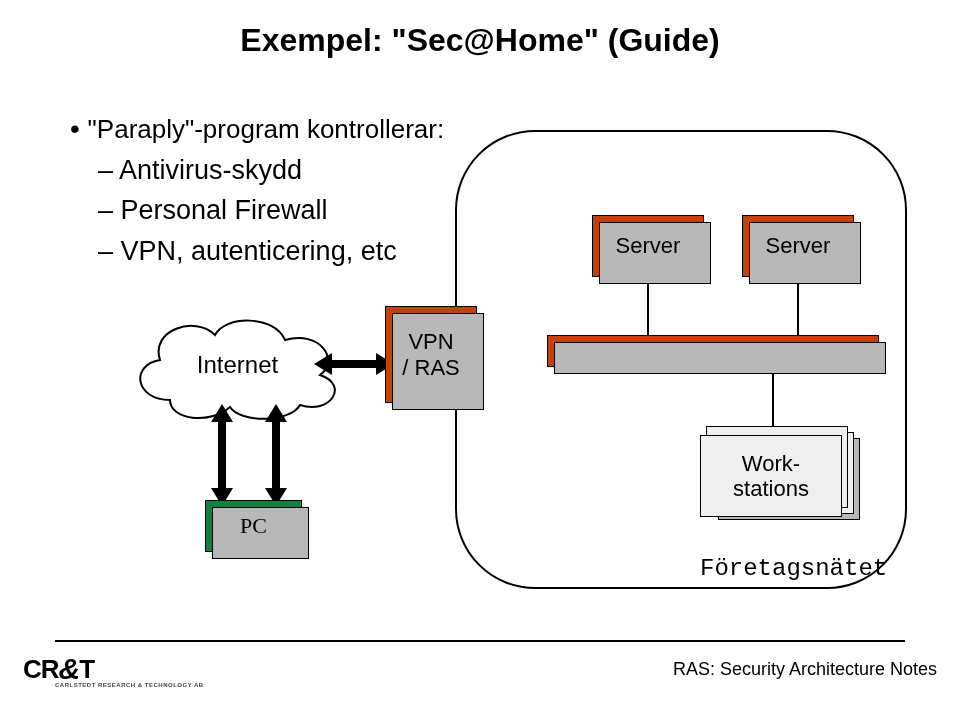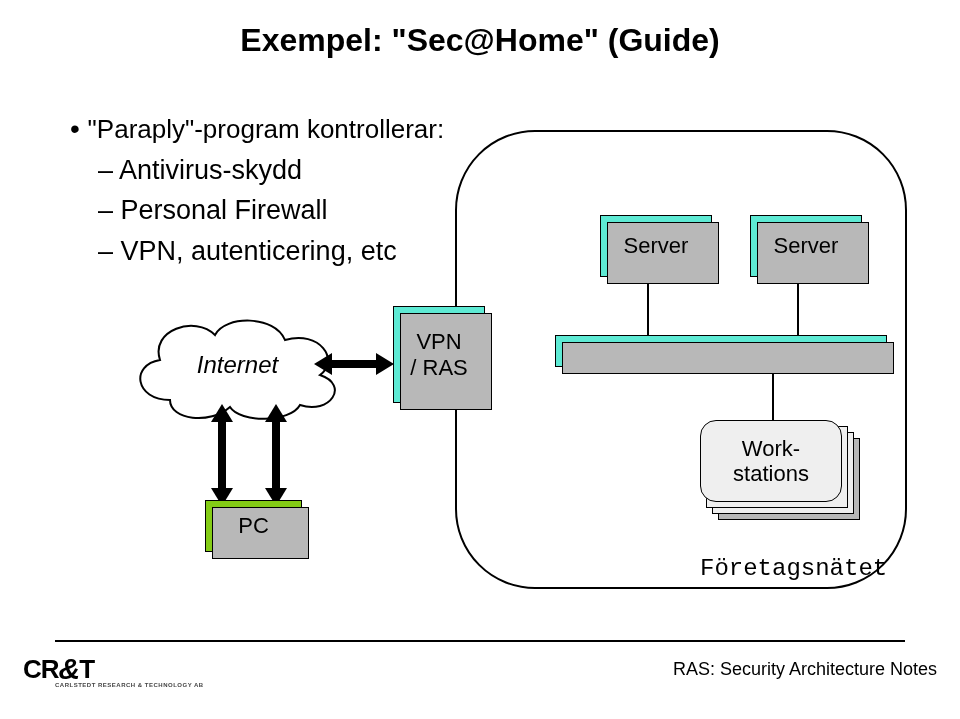--- a/index.html
+++ b/index.html
@@ -54,29 +54,27 @@
     top: 305px;
     width: 225px;
     height: 120px;
   }
   .cloud svg { width: 100%; height: 100%; }
   .cloud .cloud-label {
     position: absolute;
     left: 0; top: 0; width: 100%; height: 100%;
     display: flex; align-items: center; justify-content: center;
     font-size: 24px;
-    font-style: italic;
   }
 
   
   .shadow-box {
     position: absolute;
-    background: #5eead4;
+    background: #c2410c;
     border: 1.5px solid #000;
-    margin-left: 8px;
   }
   .shadow-box::before {
     content: "";
     position: absolute;
     left: 6px; top: 6px;
     width: 100%; height: 100%;
     background: #b8b8b8;
     z-index: -1;
     border: 1.5px solid #000;
   }
@@ -106,27 +104,27 @@
     position: absolute;
     left: 700px; top: 420px; width: 140px; height: 80px; z-index: 3;
   }
   .wks-stack .layer {
     position: absolute; width: 140px; height: 80px;
     background:#efefef; border:1.5px solid #000;
   }
   .wks-stack .l4 { left: 18px; top: 18px; background:#b8b8b8; }
   .wks-stack .l3 { left: 12px; top: 12px; }
   .wks-stack .l2 { left: 6px;  top: 6px;  }
-  .wks-stack .l1 { left: 0;    top: 0; border-radius: 16px;    }
+  .wks-stack .l1 { left: 0;    top: 15px;    }
   .wks-stack .box-label { font-size: 22px; }
 
   .pc-box {
     position: absolute;
     left: 205px; top: 500px; width: 95px; height: 50px;
-    background:#84cc16; border:1.5px solid #000; z-index:3;
+    background:#15803d; border:1.5px solid #000; z-index:3;font-family:Liberation Serif, serif;
   }
   .pc-box::before {
     content:""; position:absolute; left:6px; top:6px; width:100%; height:100%;
     background:#b8b8b8; border:1.5px solid #000; z-index:-1;
   }
 
   .net-label {
     position: absolute;
     left: 700px; top: 555px;
     font-size: 24px;

